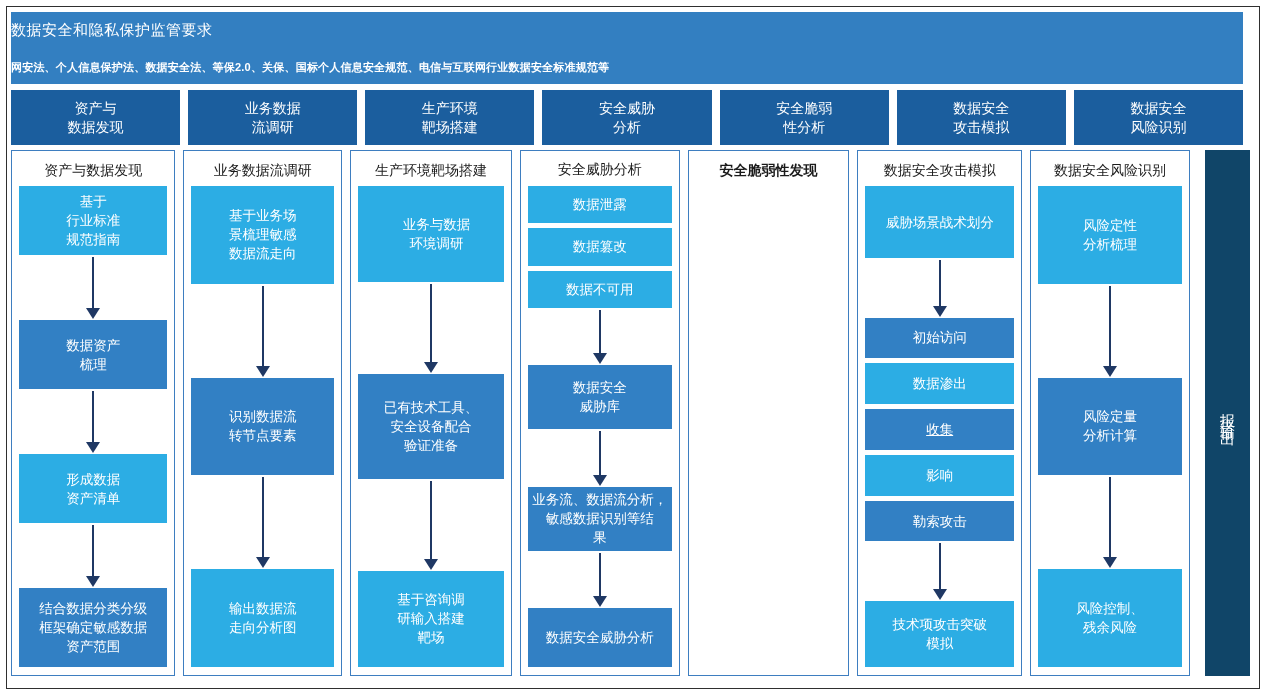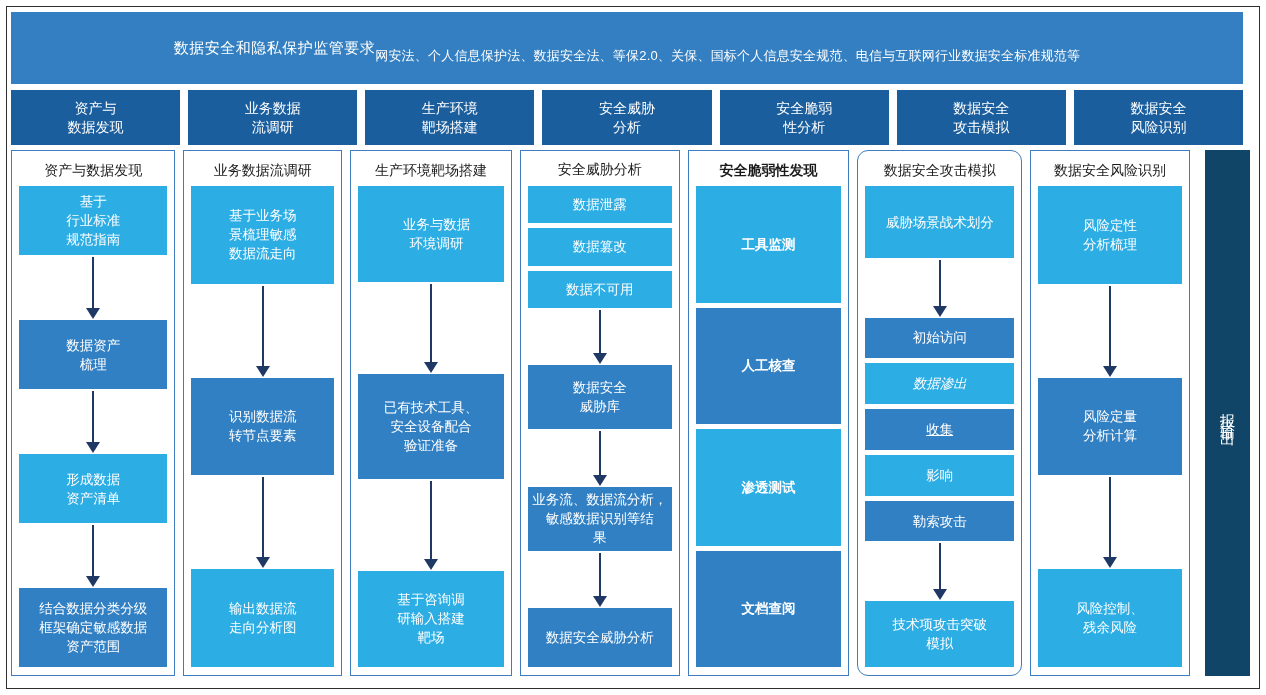--- a/index.html
+++ b/index.html
@@ -31,35 +31,35 @@
   
   .banner {
     position: absolute;
     left: 11px;
     top: 12px;
     width: 1232px;
     height: 72px;
     box-sizing: border-box;
     background: #337FC1;
     display: flex;
-    flex-direction: row;
-    align-items: center;
+    flex-direction: column;
     justify-content: center;
     color: #ffffff;
   }
   .banner-title {
     font-size: 15px;
     line-height: 22px;
     letter-spacing: .5px;
   }
   .banner-sub {
-    font-size: 13px;
+    font-size: 11px;
     line-height: 22px;
     margin-top: 15px;
     letter-spacing: .2px;
+    font-weight: bold;
   }
   
   .header-strip {
     position: absolute;
     left: 11px;
     top: 90px;
     width: 1232px;
     height: 55px;
     display: flex;
     gap: 8px;
@@ -171,21 +171,21 @@
     text-orientation: upright;
     letter-spacing: 6px;
     text-align: center;
   }
   
   .lane.w1 { flex: 1.02 1 0; }
   .lane.w2 { flex: 0.98 1 0; }
   .lane.w3 { flex: 1.00 1 0; }
   .lane.w4 { flex: 0.99 1 0; font-family: Liberation Serif, serif; }
   .lane.w5 { flex: 1.00 1 0; font-weight: bold; }
-  .lane.w6 { flex: 1.02 1 0; border-radius: 11px; }
+  .lane.w6 { flex: 1.02 1 0; }
   .lane.w7 { flex: 0.99 1 0; }
   .body-row { padding-right: 53px; box-sizing: border-box; }
   .header-strip .col-header.h7 { margin-right: 0; }
 </style>
 </head>
 <body>
 
 <div id="root">
   <div class="outer-frame"></div>
 
@@ -381,65 +381,40 @@
           </div>
           <div class="node medium" style="flex: 0.95 1 0px;">
             <div>
               <div>数据安全威胁分析</div>
             </div>
           </div>
         </div>
       </div>
       <div class="lane w5">
         <div class="lane-title">安全脆弱性发现</div>
-        <div class="lane-body">
-          <div class="node light" style="flex: 1 1 0px;">
-            <div>
-              <div>工具监测</div>
-            </div>
-          </div>
-          <div class="gap-sm"></div>
-          <div class="node medium" style="flex: 1 1 0px;">
-            <div>
-              <div>人工核查</div>
-            </div>
-          </div>
-          <div class="gap-sm"></div>
-          <div class="node light" style="flex: 1 1 0px;">
-            <div>
-              <div>渗透测试</div>
-            </div>
-          </div>
-          <div class="gap-sm"></div>
-          <div class="node medium" style="flex: 1 1 0px;">
-            <div>
-              <div>文档查阅</div>
-            </div>
-          </div>
-        </div>
       </div>
       <div class="lane w6">
         <div class="lane-title">数据安全攻击模拟</div>
         <div class="lane-body">
           <div class="node light" style="flex: 1.15 1 0px;">
             <div>
               <div>威胁场景战术划分</div>
             </div>
           </div>
           <div class="arrow">
             <div class="shaft"></div>
             <div class="head"></div>
           </div>
           <div class="node medium" style="flex: 0.62 1 0px;">
             <div>
               <div>初始访问</div>
             </div>
           </div>
           <div class="gap-sm"></div>
-          <div class="node light" style="flex: 0.62 1 0px; font-style: italic;">
+          <div class="node light" style="flex: 0.62 1 0px;">
             <div>
               <div>数据渗出</div>
             </div>
           </div>
           <div class="gap-sm"></div>
           <div class="node medium" style="flex: 0.62 1 0px; text-decoration: underline;">
             <div>
               <div>收集</div>
             </div>
           </div>

